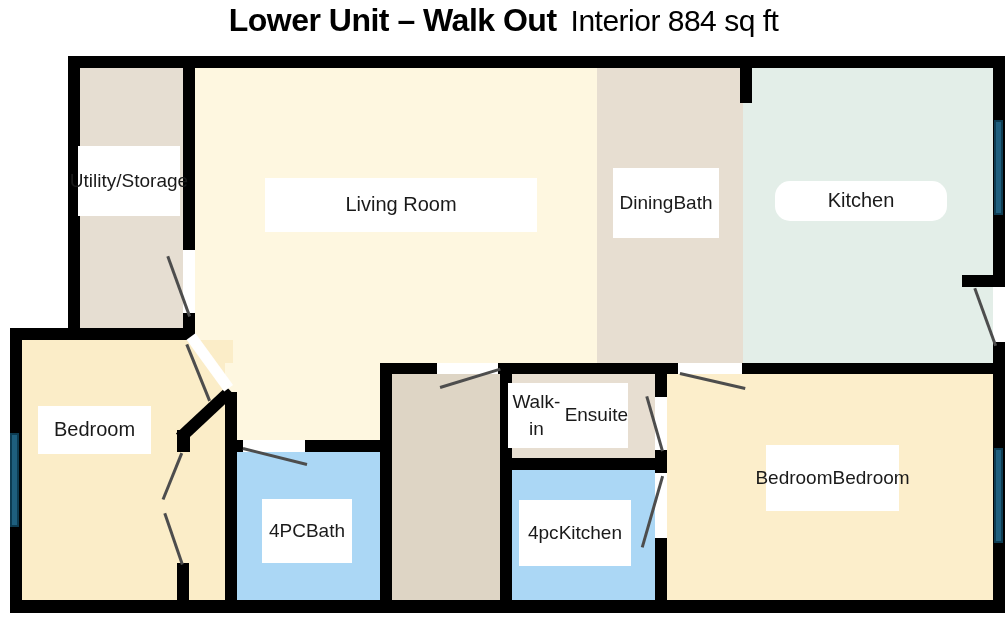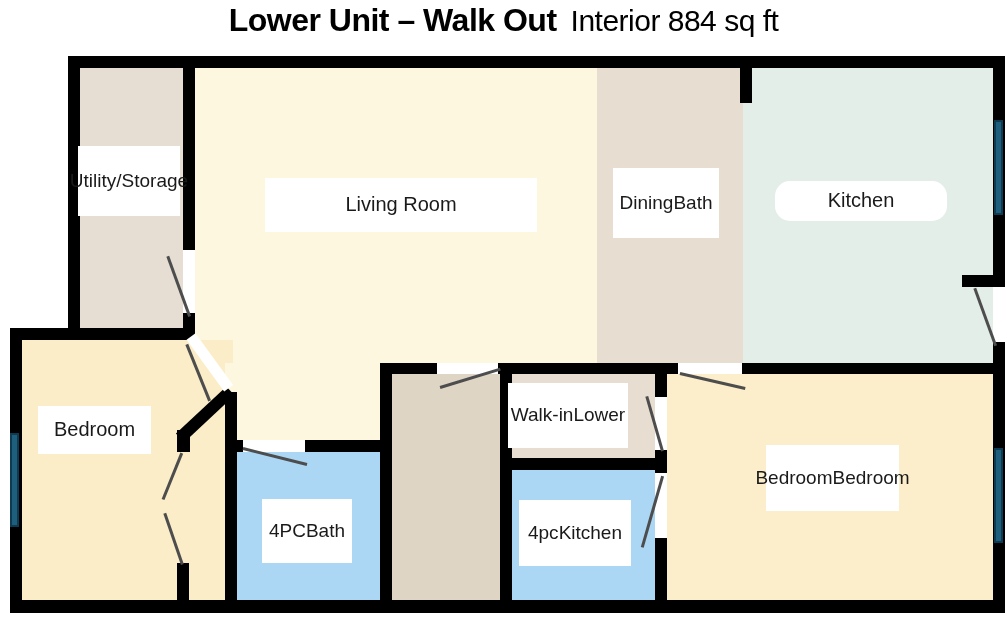--- a/index.html
+++ b/index.html
@@ -106,21 +106,21 @@
   </div>
   <div class="label big" style="left:38px;top:406px;width:113px;height:48px;">
     <span>Bedroom</span>
   </div>
   <div class="label" style="left:262px;top:499px;width:90px;height:64px;">
     <span>4PC</span>
     <span>Bath</span>
   </div>
   <div class="label" style="left:508px;top:383px;width:120px;height:65px;">
     <span>Walk-in</span>
-    <span>Lower</span>
+    <span>Ensuite</span>
   </div>
   <div class="label" style="left:519px;top:500px;width:112px;height:66px;">
     <span>4pc</span>
     <span>Kitchen</span>
   </div>
   <div class="label" style="left:766px;top:445px;width:133px;height:66px;">
     <span>Bedroom</span>
     <span>Bedroom</span>
   </div>
 

